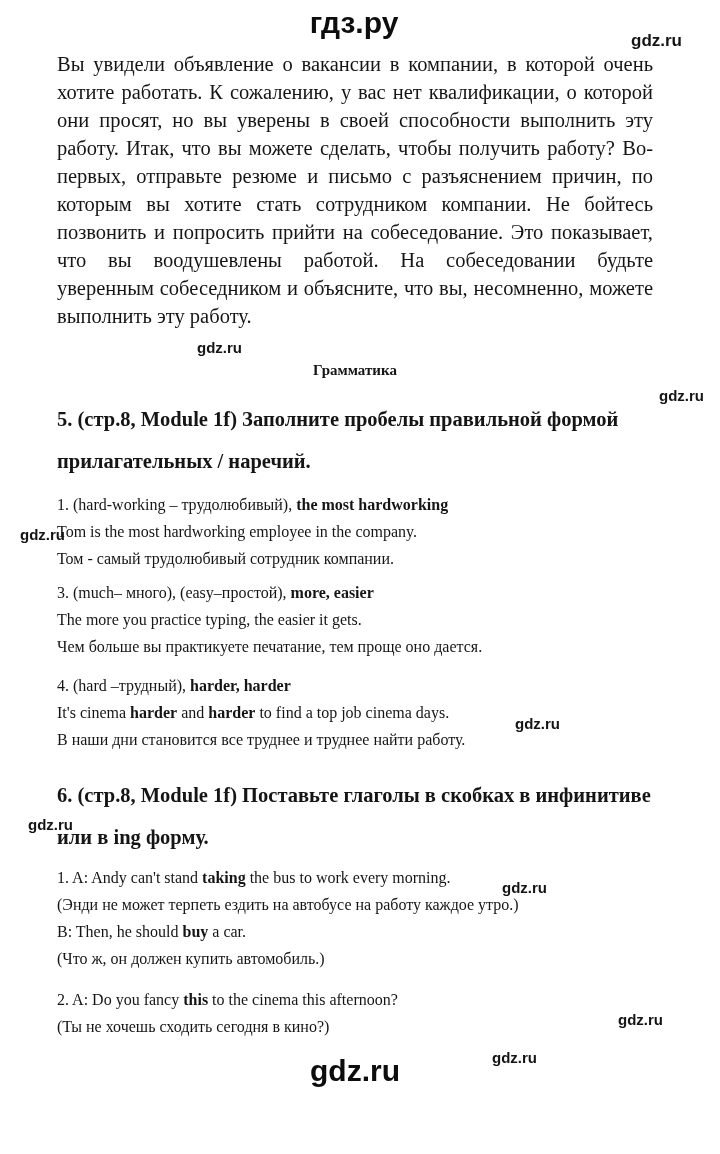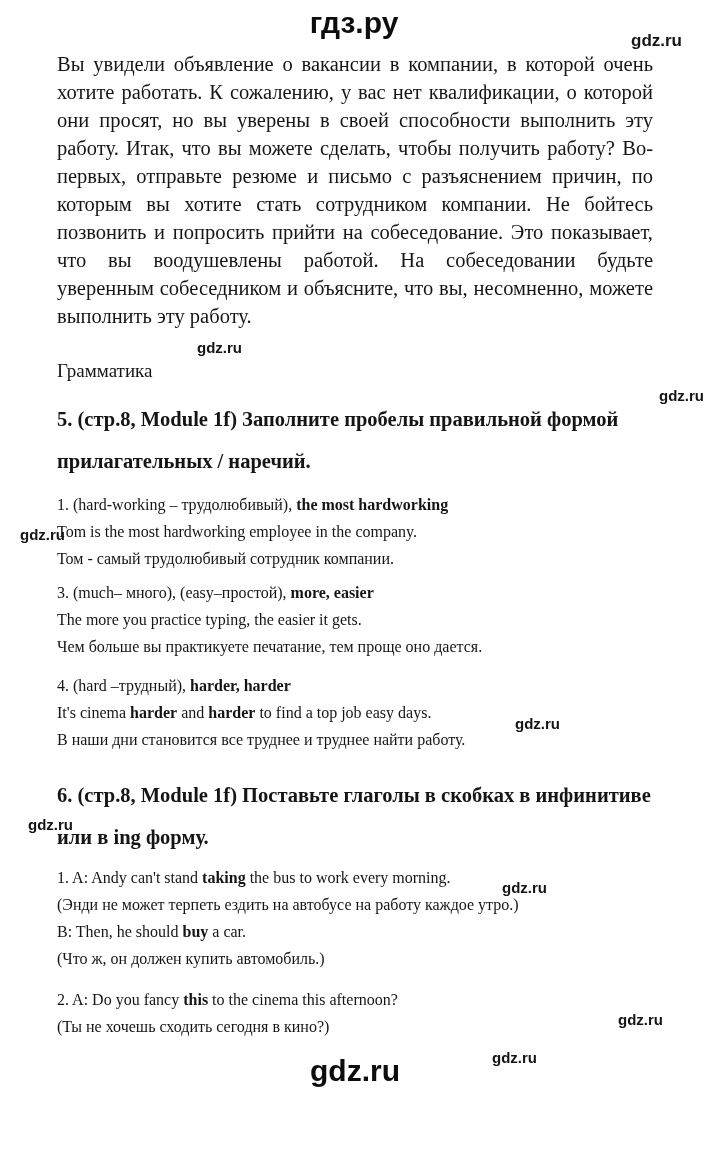--- a/index.html
+++ b/index.html
@@ -19,21 +19,21 @@
   .w2{left:197px;top:339px;}
   .w3{left:659px;top:387px;}
   .w4{left:20px;top:526px;}
   .w5{left:515px;top:715px;}
   .w6{left:28px;top:816px;}
   .w7{left:502px;top:879px;}
   .w8{left:618px;top:1011px;}
   .w9{left:492px;top:1049px;}
   .content{margin:0 55px 0 57px;}
   .intro{margin:10px 0 0;text-align:justify;font-size:20.5px;line-height:28px;}
-  .grammar{margin:27px 0 0;font-size:19px;line-height:27px;font-weight:normal;}
+  .grammar{margin:27px 0 0;font-size:15px;line-height:27px;font-weight:bold;text-align:center;}
   .ex-title{margin:14px 0 0;font-size:20.5px;line-height:42px;font-weight:bold;}
   .ex6-title{margin-top:21px;}
   .item .line{font-size:16px;line-height:27px;}
   .i5-1{margin-top:9px;}
   .i5-2{margin-top:12px;}
   .i5-3{margin-top:7px;}
   .i5-4{margin-top:12px;}
   .i6-1{margin-top:6px;}
   .i6-2{margin-top:14px;}
   .footer-logo{
@@ -74,21 +74,21 @@
 
 
     <div class="item i5-3">
       <div class="line"><span>3. (much– много), (easy–простой),  </span><b>more, easier</b></div>
       <div class="line"><span>The more you practice typing, the easier it gets.</span></div>
       <div class="line"><span>Чем больше вы практикуете печатание, тем проще оно дается.</span></div>
     </div>
 
     <div class="item i5-4">
       <div class="line"><span>4. (hard –трудный), </span><b>harder, harder</b></div>
-      <div class="line"><span>It's cinema </span><b>harder</b><span> and </span><b>harder</b><span> to find a top job easy days.</span></div>
+      <div class="line"><span>It's cinema </span><b>harder</b><span> and </span><b>harder</b><span> to find a top job cinema days.</span></div>
       <div class="line"><span>В наши дни становится все труднее и труднее найти работу.</span></div>
     </div>
 
     <div class="ex-title ex6-title">6. (стр.8, Module 1f) Поставьте глаголы в скобках в инфинитиве или  в ing форму.</div>
 
     <div class="item i6-1">
       <div class="line"><span>1. A: Andy can't stand </span><b>taking</b><span> the bus to work every morning.</span></div>
       <div class="line"><span>(Энди не может терпеть ездить на автобусе на работу каждое утро.)</span></div>
       <div class="line"><span>B: Then, he should </span><b>buy</b><span> a car.</span></div>
       <div class="line"><span>(Что ж, он должен купить автомобиль.)</span></div>

